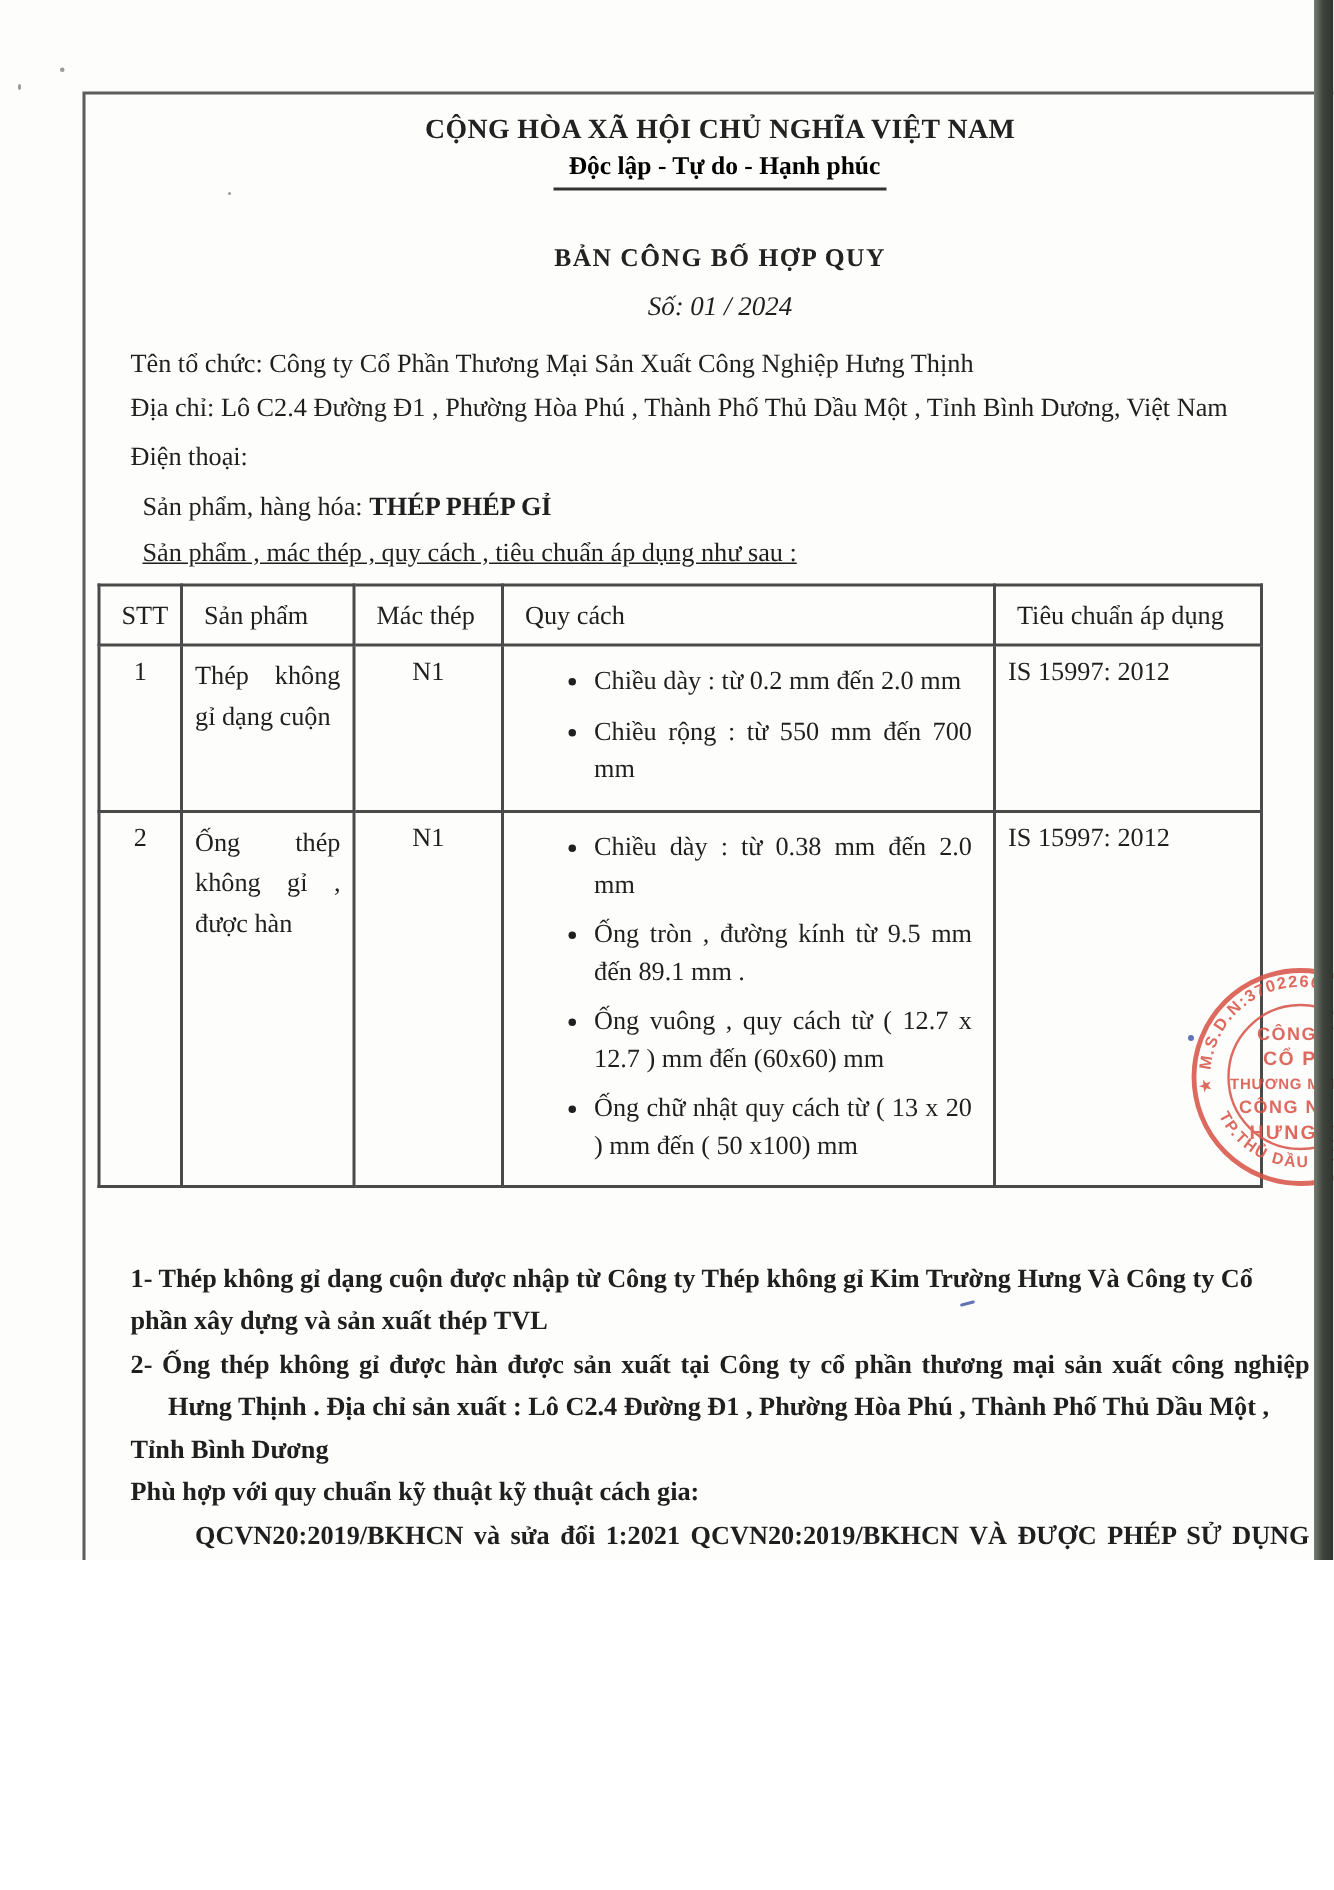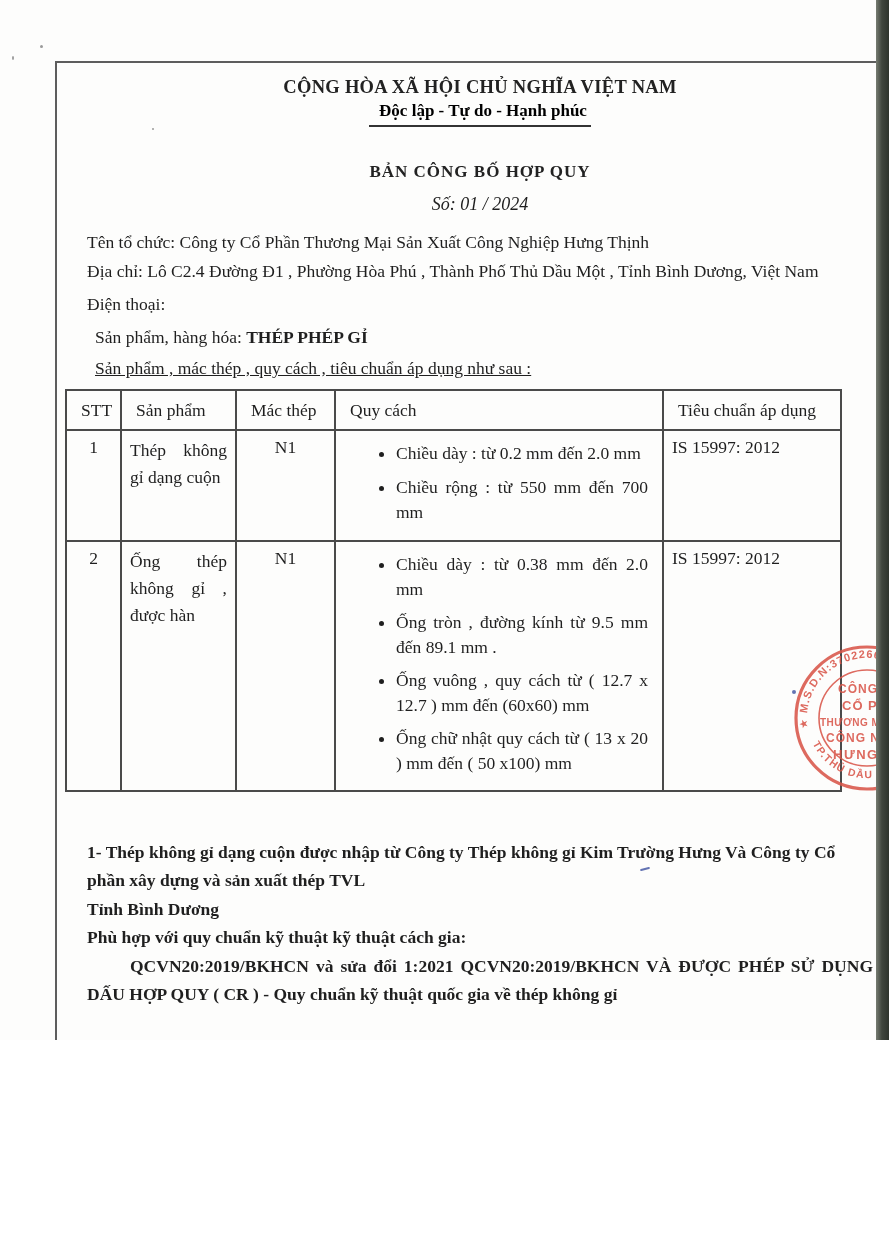--- a/index.html
+++ b/index.html
@@ -156,20 +156,21 @@
               <li>Ống chữ nhật quy cách từ ( 13 x 20 ) mm đến ( 50 x100) mm</li>
             </ul>
           </td>
           <td class="c-std">IS 15997: 2012</td>
         </tr>
       </tbody>
     </table>
 
     <div class="notes">
       <p class="n1">1-  Thép không gỉ dạng cuộn được nhập từ Công ty Thép không gỉ Kim Trường Hưng Và Công ty Cổ phần xây dựng và sản xuất thép TVL</p>
+      <p class="n2">2-  Ống thép không gỉ được hàn được sản xuất tại Công ty cổ phần thương mại sản xuất công nghiệp Hưng Thịnh . Địa chỉ sản xuất : Lô C2.4 Đường Đ1 , Phường Hòa Phú , Thành Phố Thủ Dầu Một ,</p>
       <p class="n3">Tỉnh Bình Dương</p>
       <p class="n4">Phù hợp với quy chuẩn kỹ thuật kỹ thuật cách gia:</p>
       <p class="n5">QCVN20:2019/BKHCN  và  sửa  đổi  1:2021  QCVN20:2019/BKHCN  VÀ  ĐƯỢC PHÉP SỬ DỤNG DẤU HỢP QUY ( CR ) -  Quy chuẩn kỹ thuật quốc gia về thép không gỉ</p>
     </div>
 
   </div>
 
   <svg class="stamp" width="160" height="160" viewBox="0 0 160 160">
     <defs>
       <path id="arcTop" d="M 20.9 90.4 A 60 60 0 0 1 118.6 34"></path>

